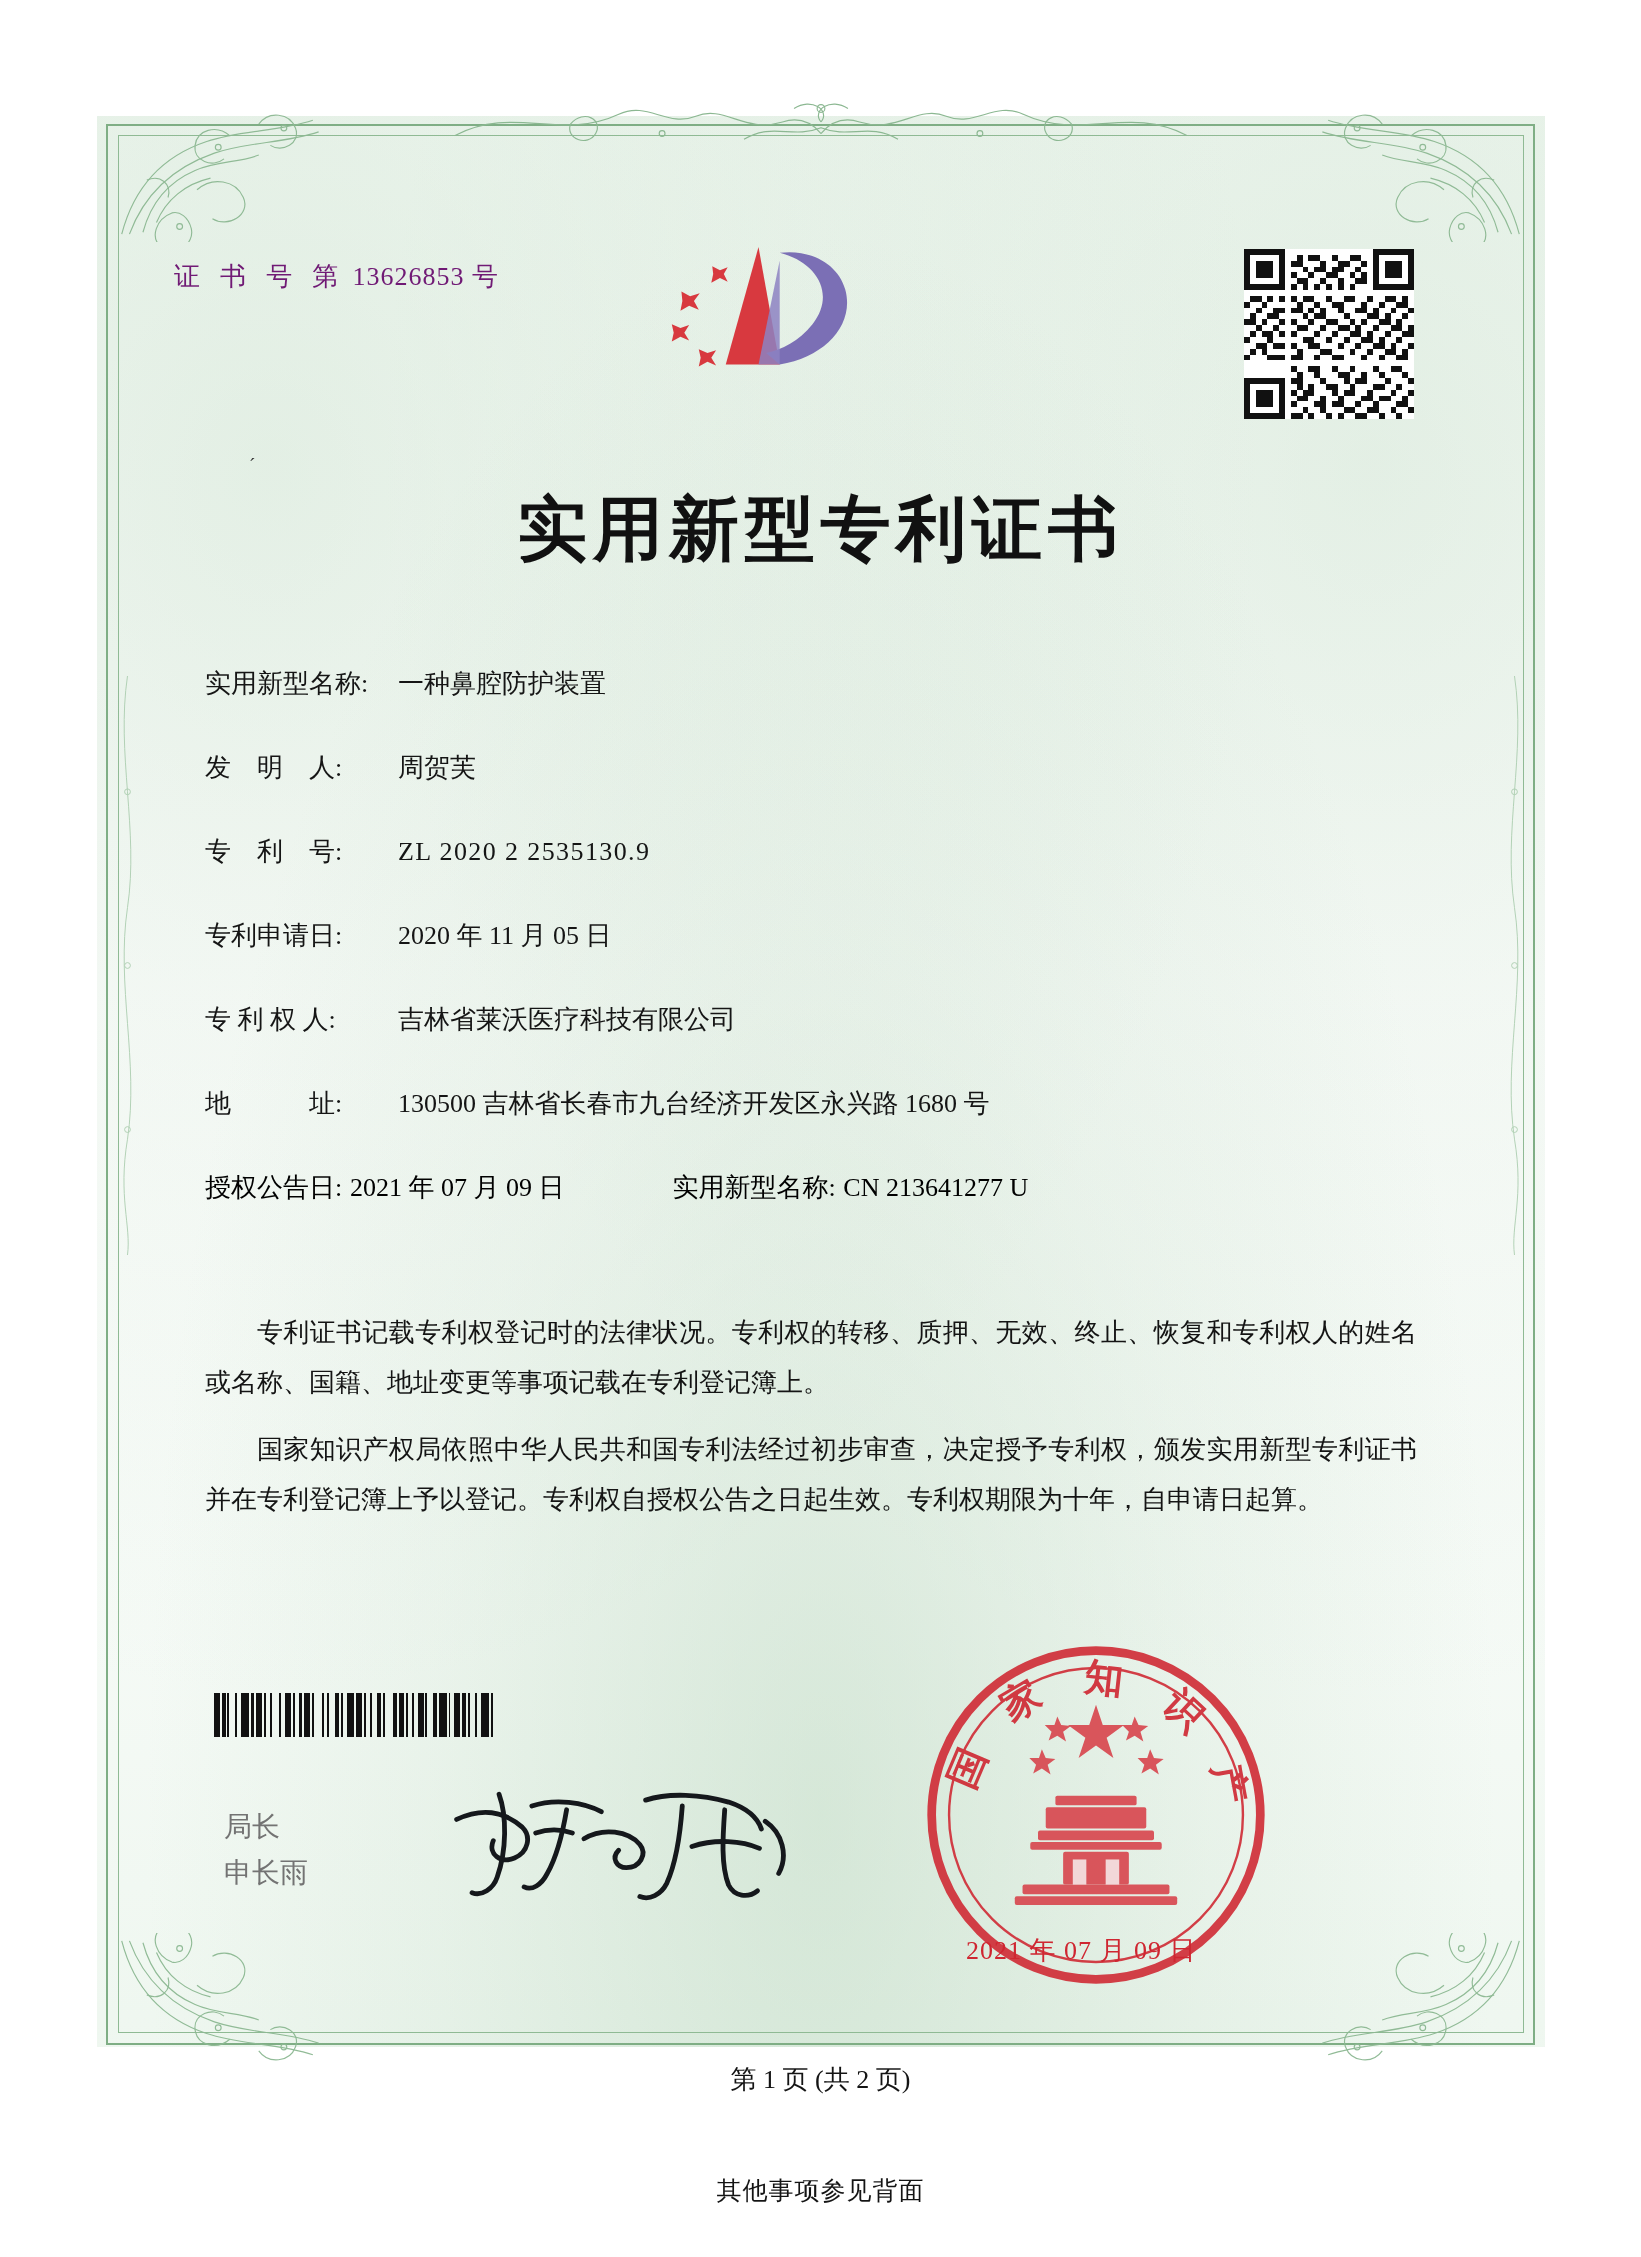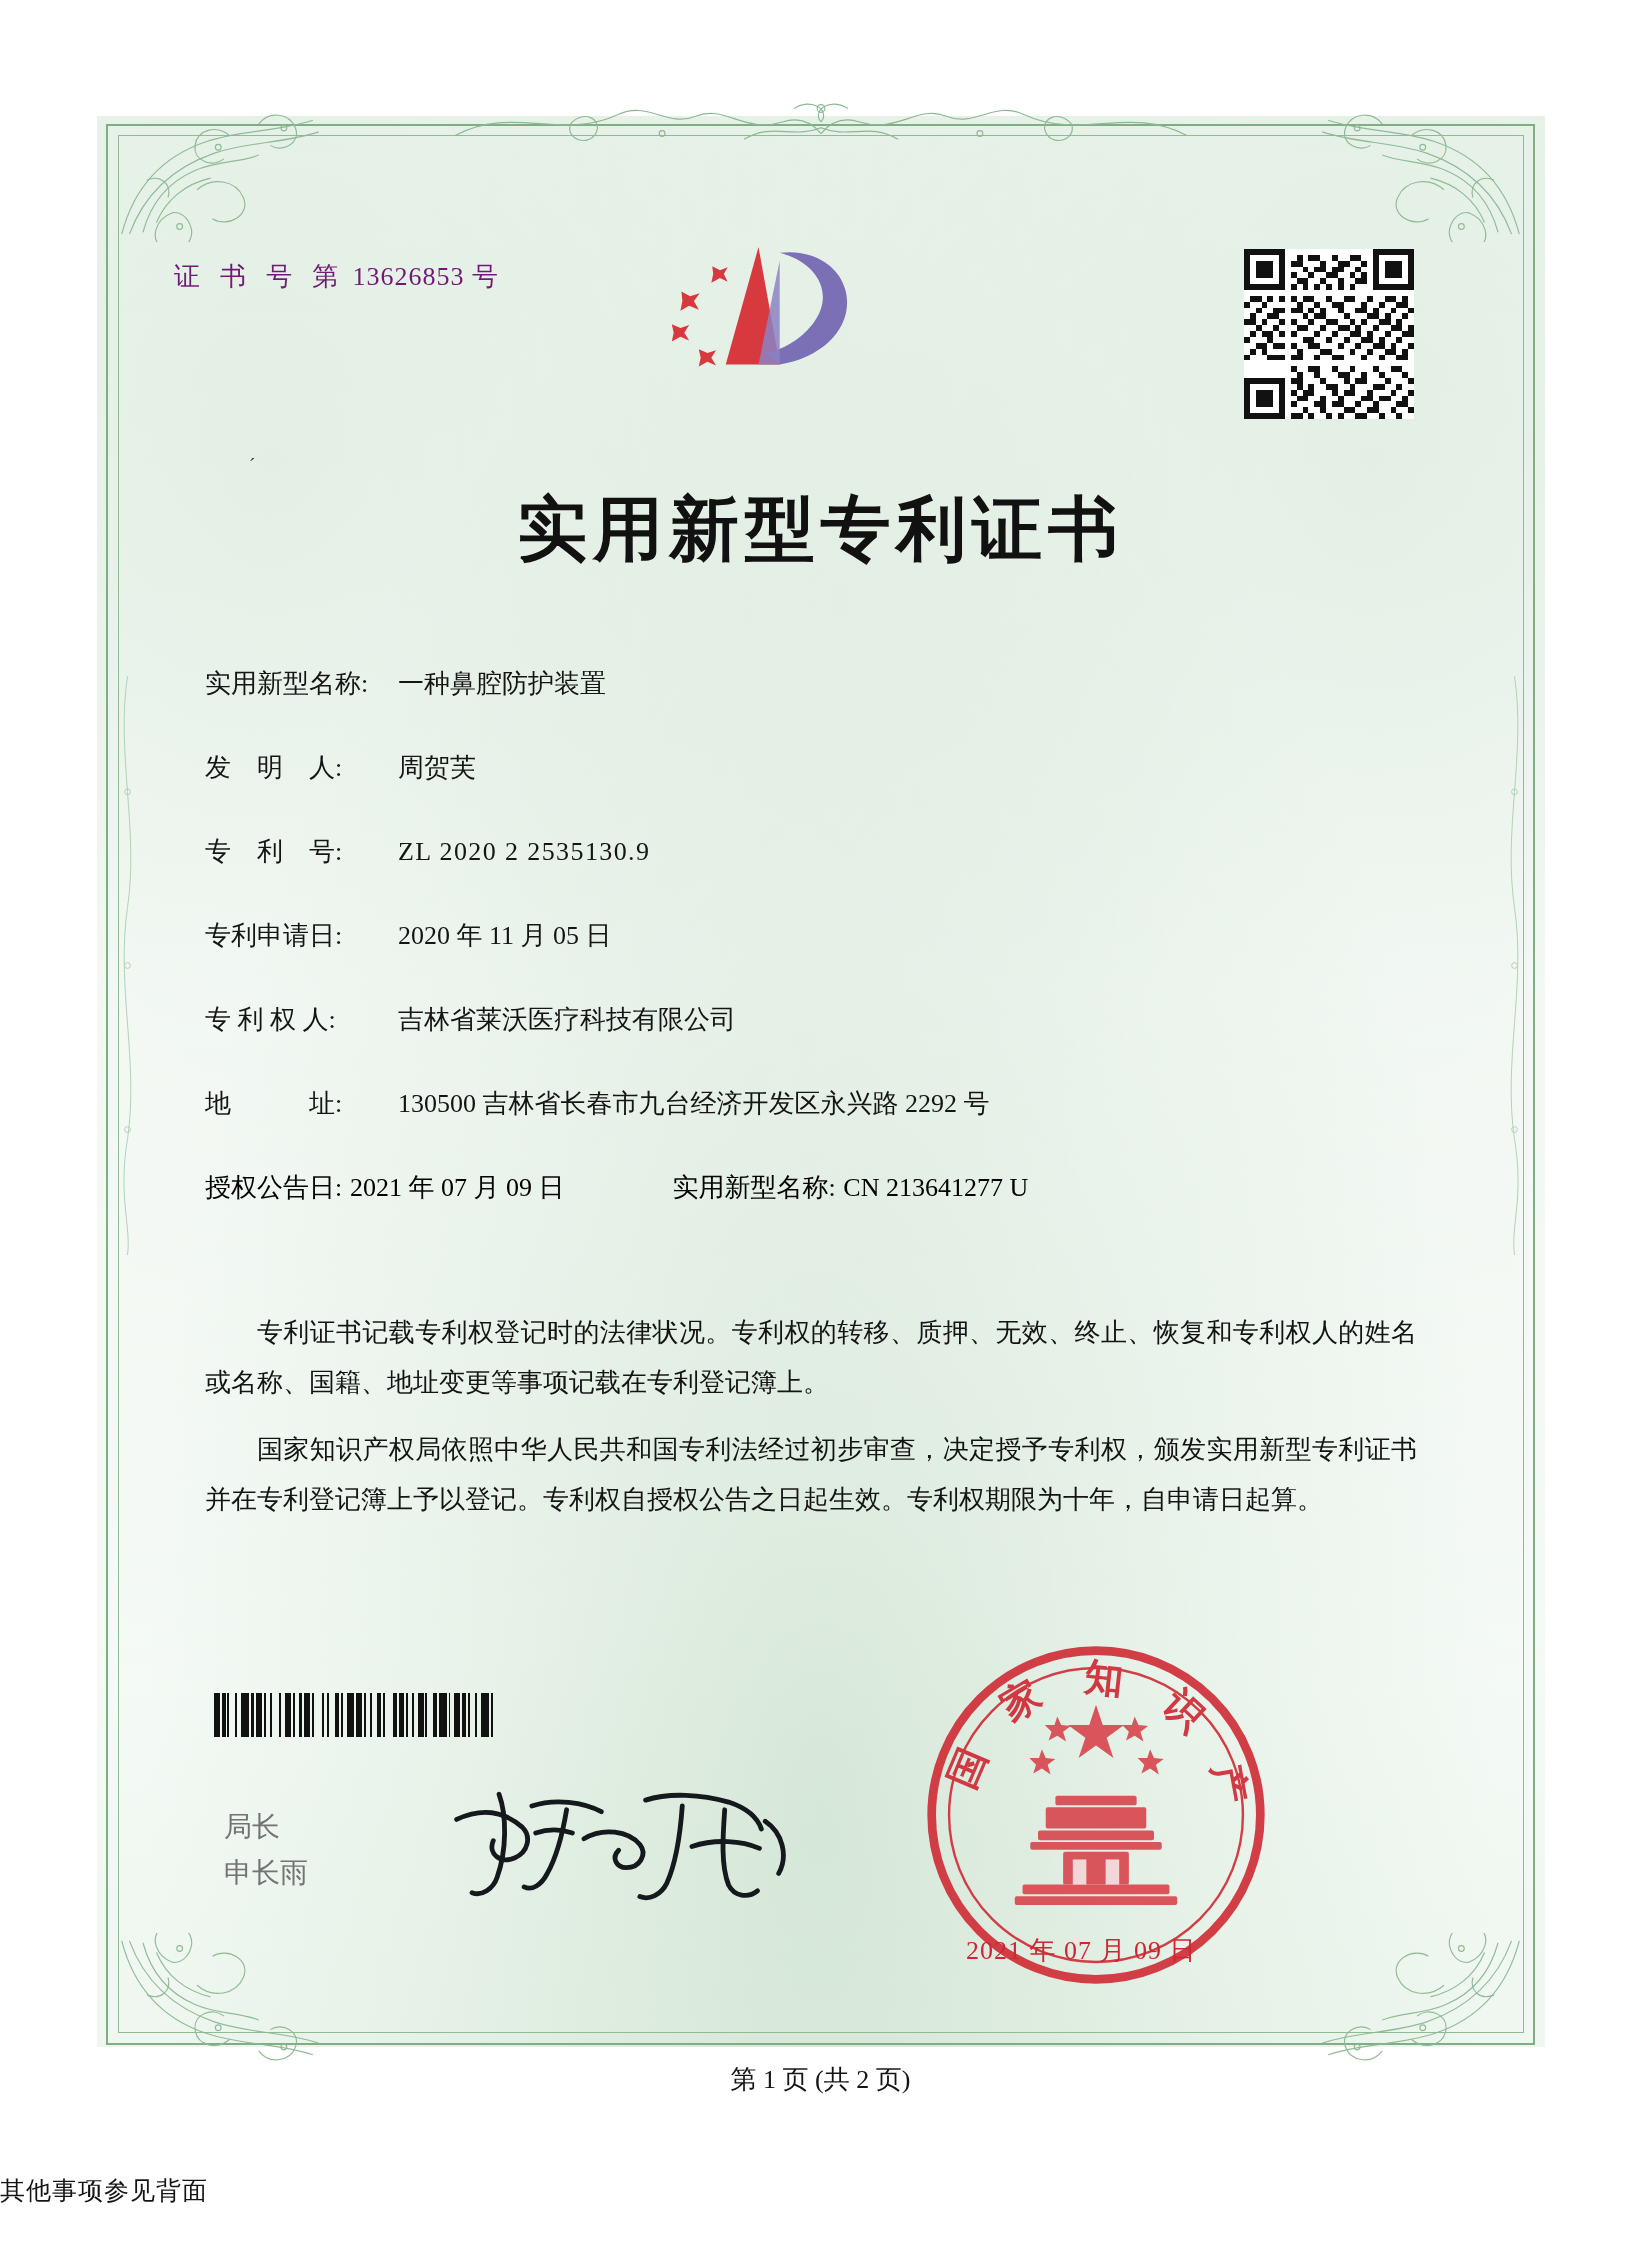--- a/index.html
+++ b/index.html
@@ -222,20 +222,21 @@
     left: 0; top: 2062px;
     width: 1641px;
     text-align: center;
     font-size: 26px;
     color: #141414;
   }
   .back-note {
     position: absolute;
     left: 0; top: 2174px;
     width: 1641px;
+    text-align: center;
     font-size: 25px;
     color: #141414;
     letter-spacing: 1px;
   }
   .tickmark {
     position: absolute;
     left: 249px; top: 454px;
     font-size: 19.3px;
     color: #333;
   }
@@ -600,21 +601,21 @@
     <div class="frow">
       <span class="fkey">专利申请日:</span>
       <span class="fval">2020 年 11 月 05 日</span>
     </div>
     <div class="frow">
       <span class="fkey">专 利 权 人:</span>
       <span class="fval">吉林省莱沃医疗科技有限公司</span>
     </div>
     <div class="frow">
       <span class="fkey">地　　　址:</span>
-      <span class="fval">130500 吉林省长春市九台经济开发区永兴路 2292 号</span>
+      <span class="fval">130500 吉林省长春市九台经济开发区永兴路 1680 号</span>
     </div>
     <div class="row-pub">
       <span>授权公告日:</span>
       <span style="margin-left:7.7px">2021 年 07 月 09 日</span>
       <span class="k2">实用新型名称:</span>
       <span style="margin-left:7.7px">CN 213641277 U</span>
     </div>
   </div>
 
   <div class="paras">

